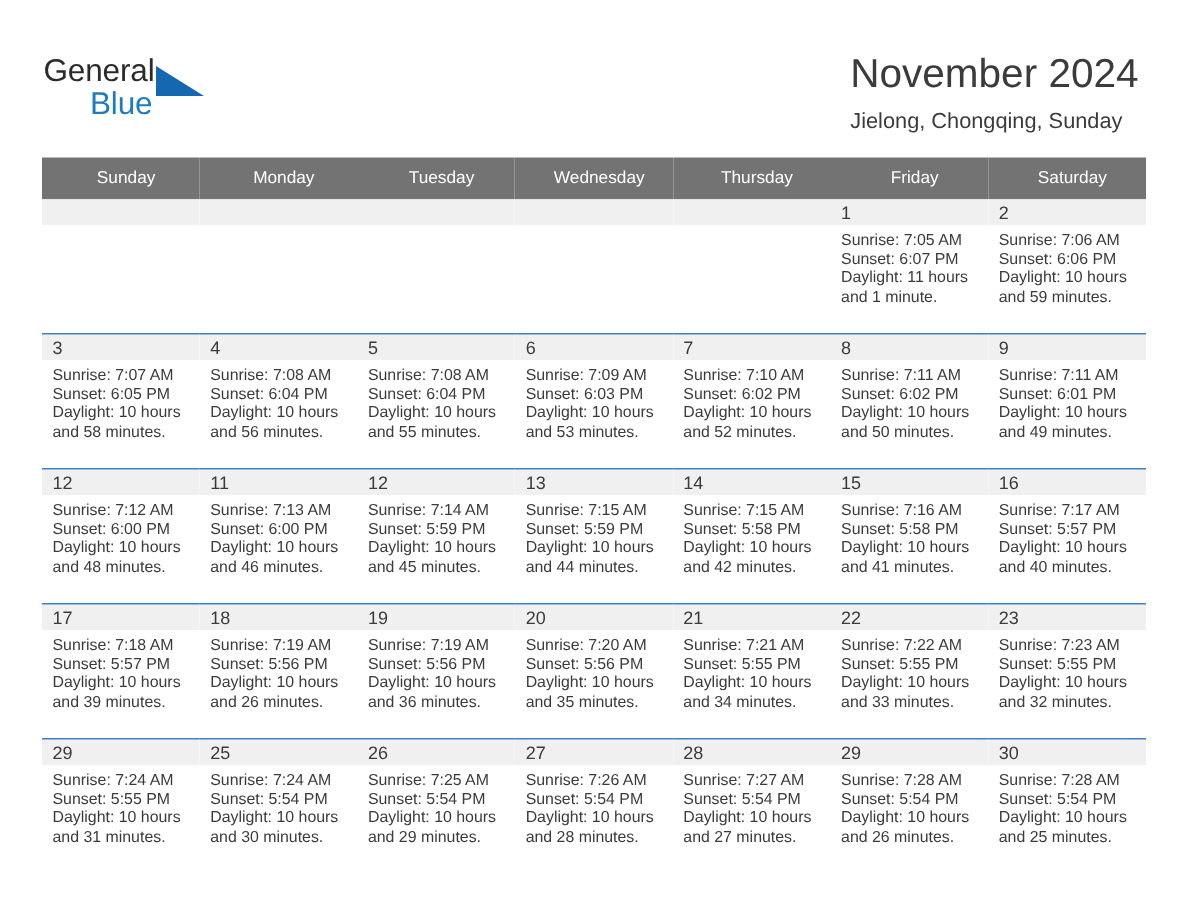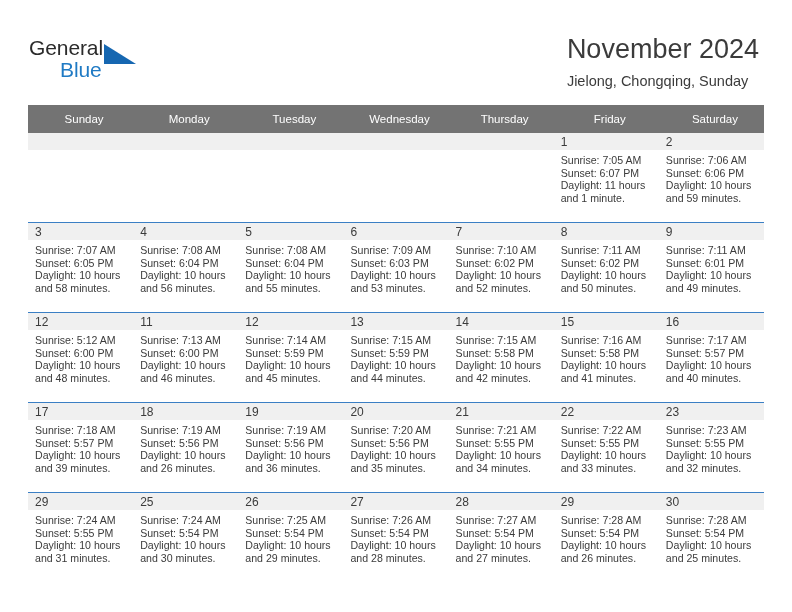--- a/index.html
+++ b/index.html
@@ -266,21 +266,21 @@
               <div>Sunrise: 7:11 AM</div>
               <div>Sunset: 6:01 PM</div>
               <div class="wrap">Daylight: 10 hours and 49 minutes.</div>
             </div>
           </td>
         </tr>
         <tr>
           <td>
             <div class="daynum-band">12</div>
             <div class="cell-body">
-              <div>Sunrise: 5:12 AM</div>
+              <div>Sunrise: 7:12 AM</div>
               <div>Sunset: 6:00 PM</div>
               <div class="wrap">Daylight: 10 hours and 48 minutes.</div>
             </div>
           </td>
           <td>
             <div class="daynum-band">11</div>
             <div class="cell-body">
               <div>Sunrise: 7:13 AM</div>
               <div>Sunset: 6:00 PM</div>
               <div class="wrap">Daylight: 10 hours and 46 minutes.</div>

